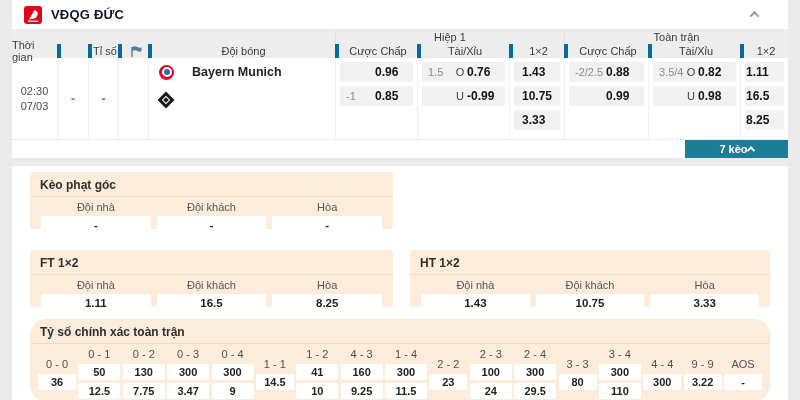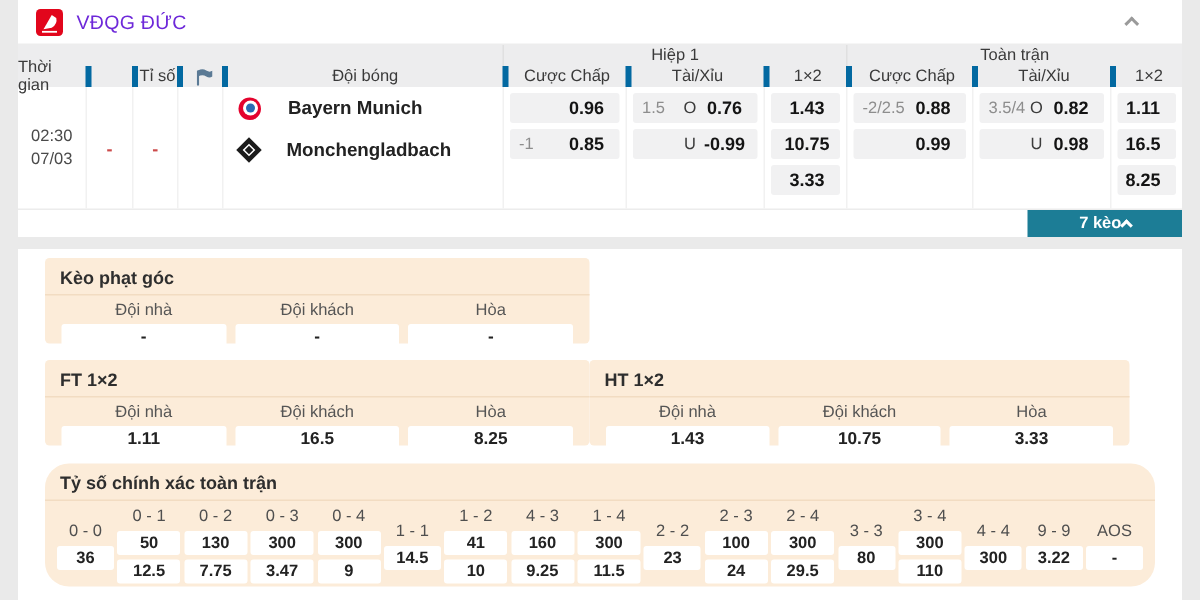--- a/index.html
+++ b/index.html
@@ -5,21 +5,21 @@
   * { box-sizing: border-box; margin: 0; padding: 0; }
   html,body { width:800px; height:400px; overflow:hidden; }
   body { font-family:"Liberation Sans", sans-serif; background:#eaeaea; }
   .page { width:800px; height:400px; position:relative; }
   .card { width:776px; margin-left:12px; background:#fff; }
 
   
   .league-hd { height:30px; display:flex; align-items:center; padding:0 12px; border-bottom:1px solid #ededed; }
   .lg-logo { width:18px; height:18px; background:#e2061c; border-radius:3px; margin-right:9px; position:relative; flex:0 0 auto; }
   .lg-logo svg { position:absolute; top:1px; left:1px; }
-  .league-title { font-size:13px; font-weight:normal; color:#6d28d9; letter-spacing:.2px; }
+  .league-title { font-size:13px; font-weight:bold; color:#0f172a; letter-spacing:.2px; }
   .hd-collapse { margin-left:auto; margin-right:14px; width:16px; height:16px; display:flex; align-items:center; justify-content:center; cursor:pointer; }
   .chev { width:7px; height:7px; border-left:2px solid #9a9a9a; border-top:2px solid #9a9a9a; transform:rotate(45deg) translate(1px,1px); }
   .chev.white { border-color:#fff; }
 
   
   .thead { background:#ededee; font-size:11px; color:#3a3a3a; }
   .trow { display:flex; }
   .cell { display:flex; align-items:center; justify-content:center; }
   .c-time{width:45px}.c-s1{width:31px}.c-s2{width:30px}.c-flag{width:30px}.c-team{width:187px}
   .c-hc1{width:82px}.c-ou1{width:92px}.c-x1{width:55px}
@@ -42,37 +42,37 @@
   .crest-b { width:15px; height:15px; border-radius:50%; background:#e4032e; position:relative; flex:0 0 auto; }
   .crest-b::before { content:""; position:absolute; inset:2.5px; border-radius:50%; background:#fff; }
   .crest-b::after { content:""; position:absolute; inset:4.5px; border-radius:50%; background:#2b6bb3; }
   .crest-m { width:12px; height:12px; background:#1b1b1b; transform:rotate(45deg); position:relative; margin:0 1px; flex:0 0 auto; }
   .crest-m::before { content:""; position:absolute; inset:3px; border:1px solid #fff; }
 
   .chip { background:#f1f1f2; border-radius:2px; height:20px; display:flex; align-items:center; font-size:12px; padding:0 6px; cursor:pointer; }
   .mcol .chip { margin:4px 4px 0 4px; }
   .chip .line { color:#8d8d8d; font-size:11px; flex:1; text-align:left; }
   .chip .side { color:#3c3c3c; font-size:11px; width:14px; text-align:center; }
-  .chip .odds { font-weight:bold; color:#141414; text-align:center; min-width:32px; }
+  .chip .odds { font-weight:bold; color:#141414; text-align:left; min-width:32px; }
   .chip.x12 { justify-content:flex-end; }
 
   .expand-bar { height:19px; border-top:1px solid #ececec; display:flex; justify-content:flex-end; }
   .expand-btn { width:103px; background:#1c7d96; color:#fff; display:flex; align-items:center; justify-content:center; padding:0 12px; font-size:11px; font-weight:bold; cursor:pointer; }
   .expand-btn .chev { width:6px; height:6px; }
 
   
   .panel { margin-top:8px; height:234px; padding:6px 18px 0 18px; }
   .sec { background:#fcecd9; border-radius:3px; }
   .sec-title { font-size:12px; font-weight:bold; color:#2e2e2e; padding:6px 10px 4px; border-bottom:1px solid #f2dcc2; }
   .sec3 { width:363px; height:57px; }
   .sec3-cols { display:flex; padding:2px 8px 0; }
   .sec3-col { flex:1; text-align:center; }
   .sec3-h { font-size:11px; color:#555; padding:2px 0 3px; }
   .sec3-chip { background:#fff; border-radius:2px; height:17px; margin:0 3px; display:flex; align-items:center; justify-content:center; font-size:11.5px; font-weight:bold; color:#222; cursor:pointer; }
-  .row2 { display:flex; margin-top:11px; }
+  .row2 { display:flex; margin-top:21px; gap:17px; }
   .sec3.ht { width:360px; }
 
   .sec-cs { margin-top:12px; width:740px; height:82px;border-radius:16px; }
   .cs-grid { display:flex; justify-content:space-between; padding:3px 8px 0; height:55px; }
   .cs-cell { display:flex; flex-direction:column; width:42px; }
   .cs-cell.single { width:38px; justify-content:center; }
   .cs-label { font-size:11px; color:#4f4f4f; text-align:center; height:14px; line-height:14px; white-space:nowrap; }
   .cs-chip { background:#fff; border-radius:2px; height:16px; line-height:16px; text-align:center; font-size:11px; font-weight:bold; color:#222; margin-top:3px; cursor:pointer; }
 </style>
 </head>
@@ -133,21 +133,20 @@
         <span class="dash">-</span>
       </div>
       <div class="mcol c-flag"></div>
       <div class="mcol c-team">
         <div class="mrow team-line">
           <span class="crest-b"></span>
           <span>Bayern Munich</span>
         </div>
         <div class="mrow team-line">
           <span class="crest-m"></span>
-          <span>Monchengladbach</span>
         </div>
         <div class="mrow last"></div>
       </div>
 
       <div class="mcol c-hc1">
         <div class="chip">
           <span class="line"></span>
           <span class="odds">0.96</span>
         </div>
         <div class="chip">

